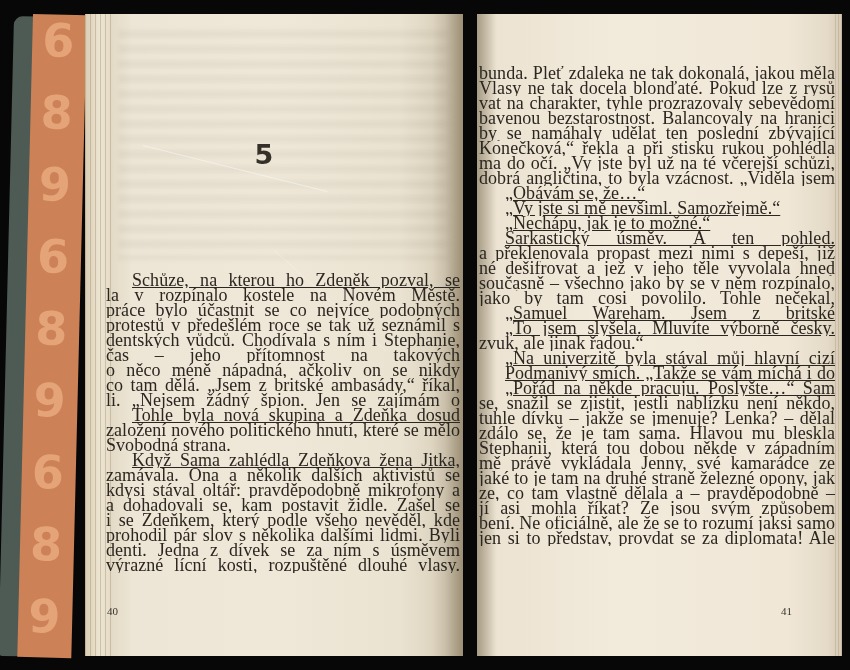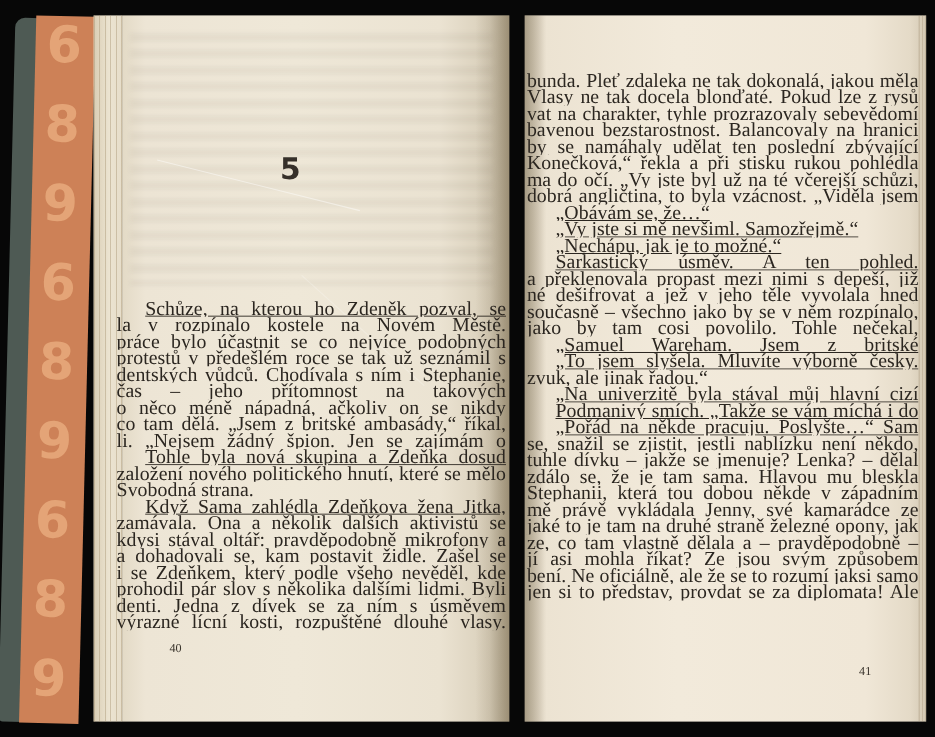--- a/index.html
+++ b/index.html
@@ -68,21 +68,21 @@
   .chapter-num{
     position:absolute;left:106px;top:139px;width:340px;
     text-align:center;
     font-family:"DejaVu Sans","Liberation Sans",sans-serif;
     font-weight:700;font-size:27px;color:#36302a;
     transform:translateX(-12px);
   }
   .page-num{
     position:absolute;font-size:11px;color:#3a342c;
   }
-  #page-num-left{left:107px;top:584px;padding-left:47px;}
+  #page-num-left{left:107px;top:605px;}
   #page-num-right{left:781px;top:605px;}
   
   .ghost-text{
     position:absolute;left:118px;top:30px;width:330px;height:230px;
     background:repeating-linear-gradient(180deg,
       rgba(120,110,95,.07) 0 8px, rgba(0,0,0,0) 8px 15px);
     filter:blur(2px);
   }
   .scratch{position:absolute;background:rgba(255,255,255,.45);height:1px;}
   .scratch.s1{left:140px;top:168px;width:190px;transform:rotate(14deg);}

